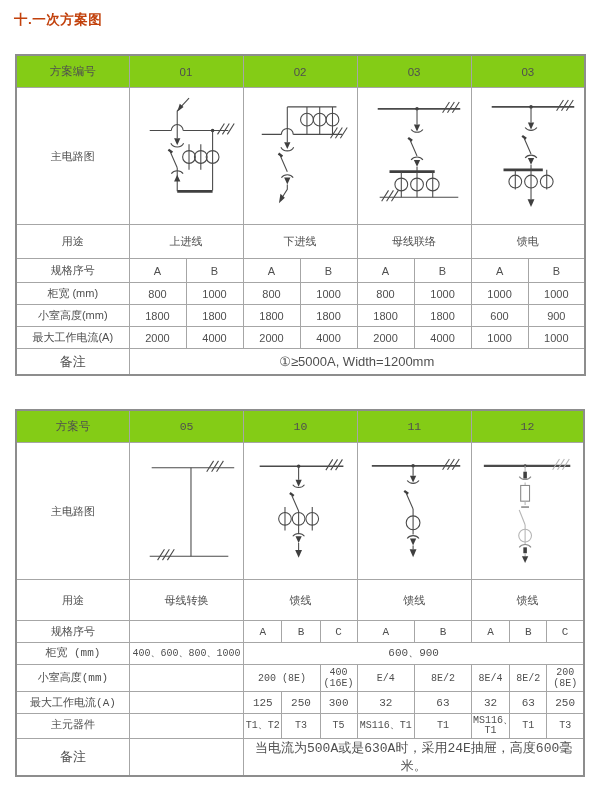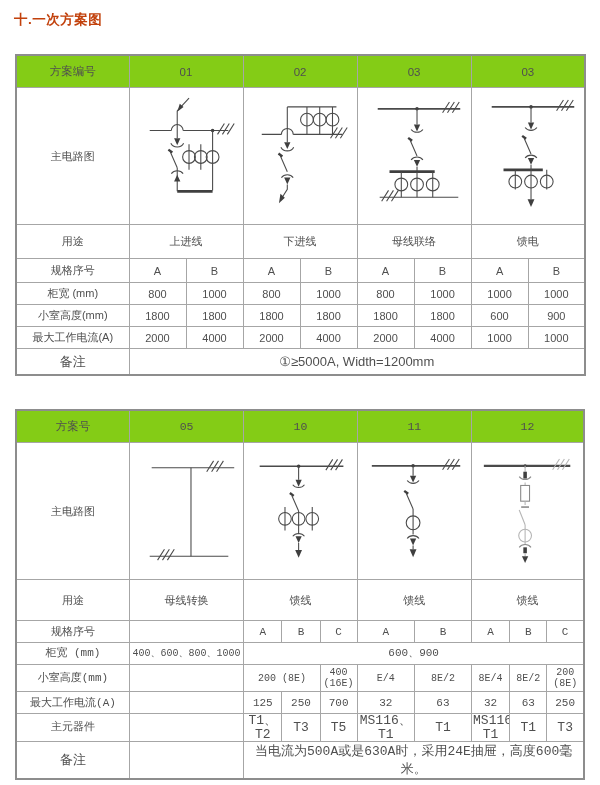--- a/index.html
+++ b/index.html
@@ -23,21 +23,21 @@
     font-size:11px;font-weight:normal;padding:0 1px;overflow:hidden;
     color:#4f4f4f;
   }
   tr.hdr th{background:#84cc16;height:31px;font-size:11.5px;}
   tr.circ td{height:128px;padding:4px;}
   tr.usage td{height:33px;}
   tr.usage2 td{height:40px;}
   tr.spec td{height:23px;}
   tr.thin td{height:21px;}
   tr.small td{font-size:10px;line-height:1.1;}
-  tr.comp td{font-size:13px;line-height:1.05;height:24px;}
+  tr.comp td{font-size:10px;line-height:1.05;height:24px;}
   tr.remark td{height:25px;font-size:13px;}
   svg{display:block;margin:0 auto;}
   .s{stroke:#4a4a4a;fill:none;stroke-width:1.1;}
   .sb{stroke:#4a4a4a;fill:none;stroke-width:1.7;}
   .sk{stroke:#3f3f3f;fill:none;stroke-width:2.8;}
   .f{fill:#3f3f3f;stroke:none;}
   .g{stroke:#b5b5b5;fill:none;stroke-width:1.1;}
   .tick{stroke:#3f3f3f;stroke-width:2.4;fill:none;}
 </style>
 </head>
@@ -347,21 +347,21 @@
     <td>8E/2</td>
     <td>8E/4</td>
     <td>8E/2</td>
     <td>200 (8E)</td>
   </tr>
   <tr class="thin">
     <td>最大工作电流(A)</td>
     <td></td>
     <td>125</td>
     <td>250</td>
-    <td>700</td>
+    <td>300</td>
     <td>32</td>
     <td>63</td>
     <td>32</td>
     <td>63</td>
     <td>250</td>
   </tr>
   <tr class="comp">
     <td style="font-size:11px">主元器件</td>
     <td></td>
     <td>T1、T2</td>

